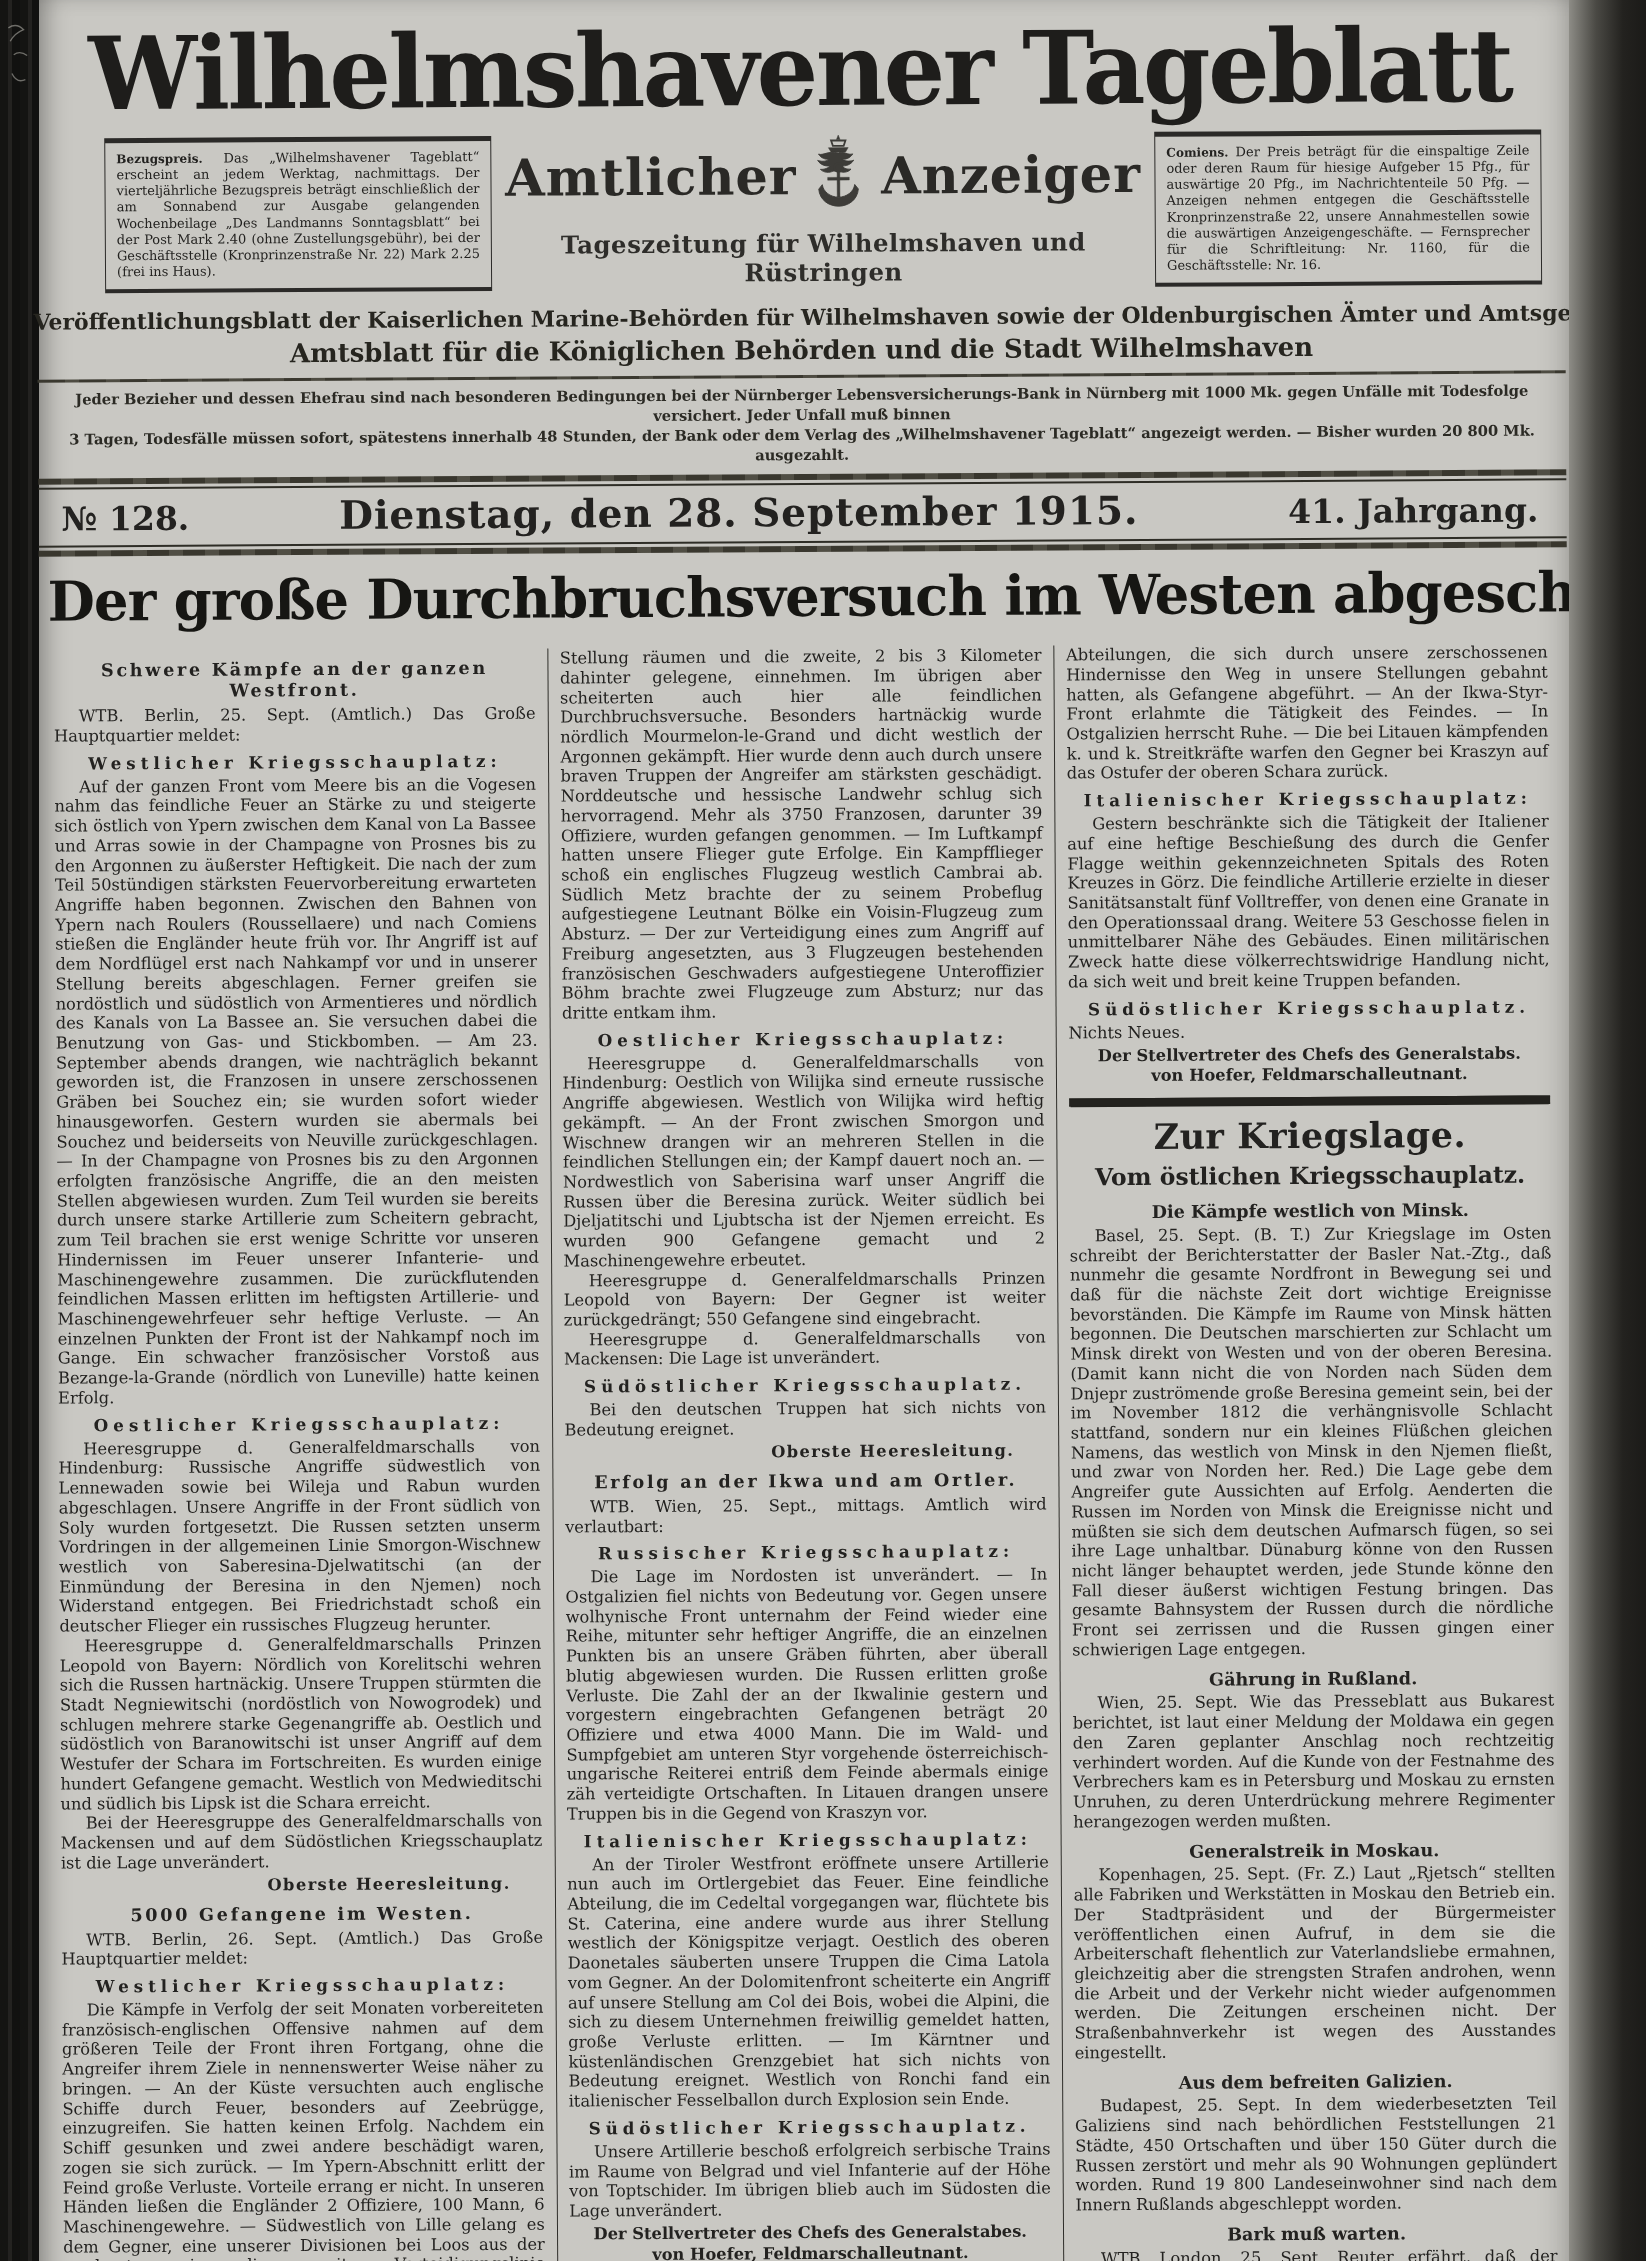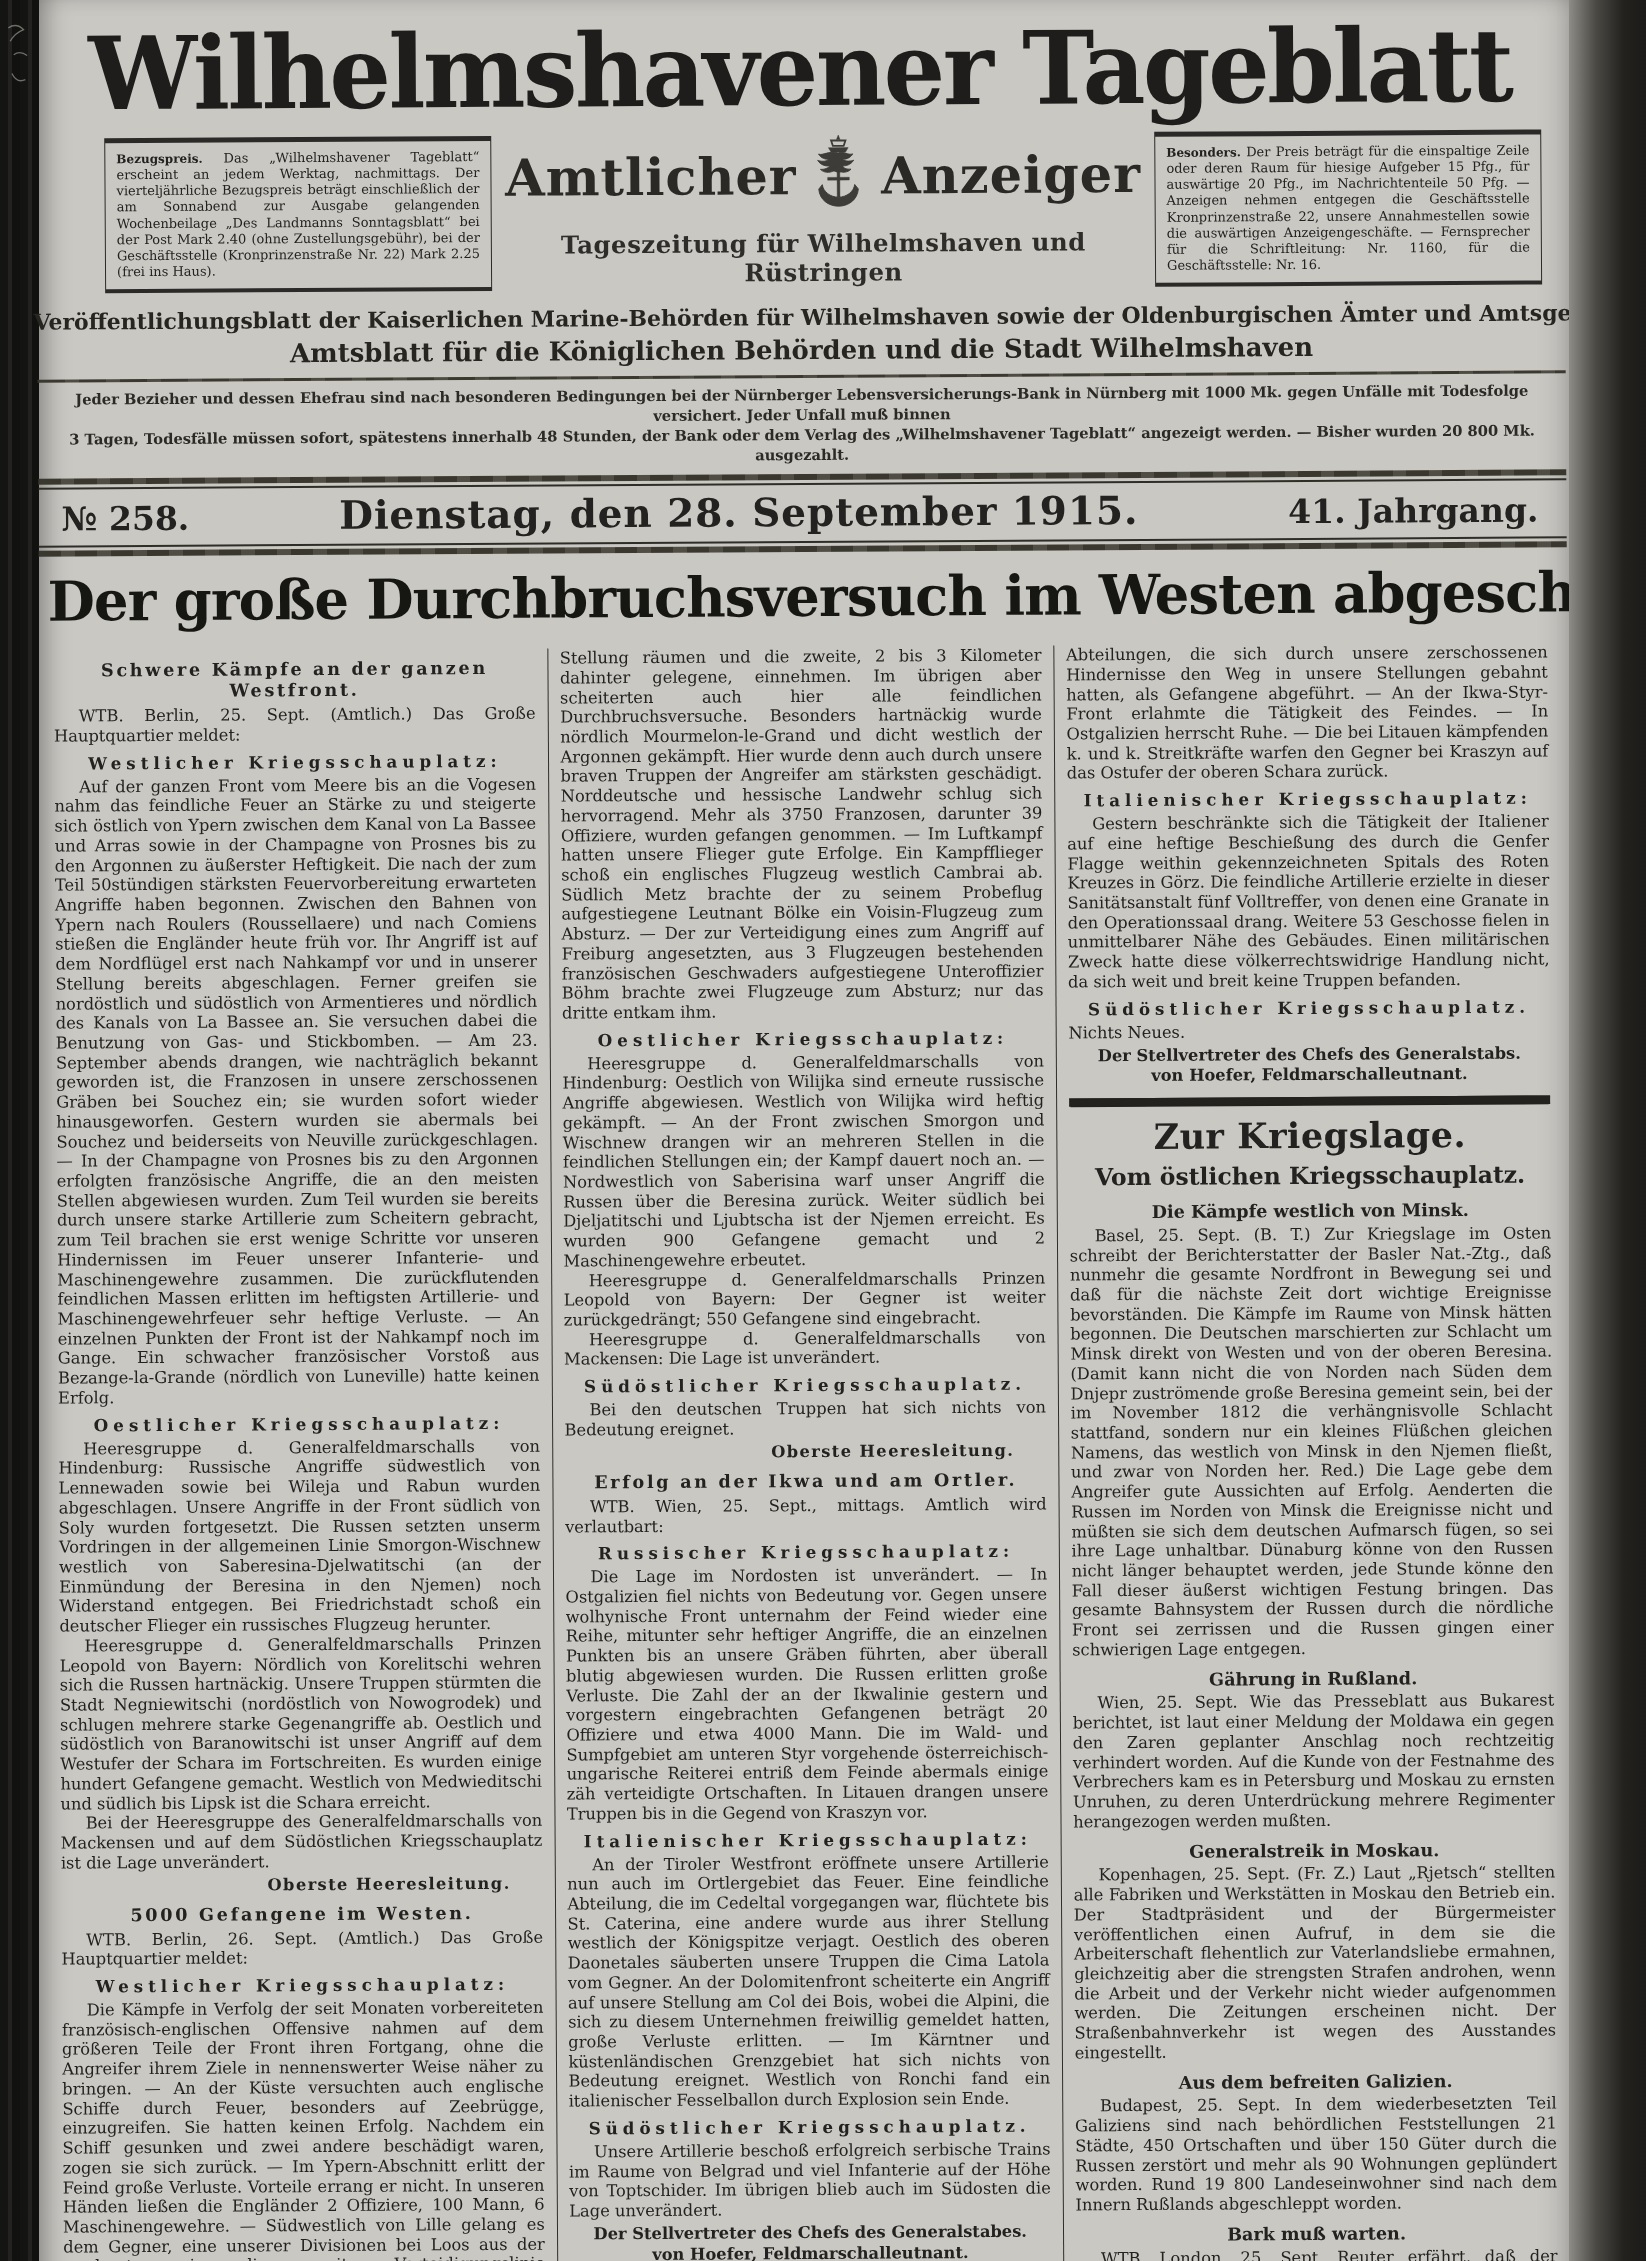--- a/index.html
+++ b/index.html
@@ -90,40 +90,40 @@
                 <path d="M57 82 h6 v58 h-6 z"></path>
                 <path d="M36 96 h48 v6 h-48 z"></path>
                 <path d="M60 140 c-18 0 -34 -12 -36 -28 l-8 10 c2 24 22 38 44 38 c22 0 42 -14 44 -38 l-8 -10 c-2 16 -18 28 -36 28 z" stroke-width="2"></path>
               </g>
             </svg>
             <span>Anzeiger</span>
           </div>
           <div class="tagesz">Tageszeitung für Wilhelmshaven und Rüstringen</div>
         </div>
         <div class="notice-box">
-          <span class="lead">Besonders.</span>
+          <span class="lead">Comiens.</span>
           <span>Der Preis beträgt für die einspaltige Zeile oder deren Raum für hiesige Aufgeber 15 Pfg., für auswärtige 20 Pfg., im Nachrichtenteile 50 Pfg. — Anzeigen nehmen entgegen die Geschäftsstelle Kronprinzenstraße 22, unsere Annahmestellen sowie die auswärtigen Anzeigengeschäfte. — Fernsprecher für die Schriftleitung: Nr. 1160, für die Geschäftsstelle: Nr. 16.</span>
         </div>
       </div>
 
       <div class="wideline1">Veröffentlichungsblatt der Kaiserlichen Marine-Behörden für Wilhelmshaven sowie der Oldenburgischen Ämter und Amtsgerichte Rüstringen und Jever</div>
       <div class="wideline2">Amtsblatt für die Königlichen Behörden und die Stadt Wilhelmshaven</div>
 
       <div class="rule r-med"></div>
 
       <div class="insurance">
         <div>Jeder Bezieher und dessen Ehefrau sind nach besonderen Bedingungen bei der Nürnberger Lebensversicherungs-Bank in Nürnberg mit 1000 Mk. gegen Unfälle mit Todesfolge versichert. Jeder Unfall muß binnen</div>
         <div>3 Tagen, Todesfälle müssen sofort, spätestens innerhalb 48 Stunden, der Bank oder dem Verlag des „Wilhelmshavener Tageblatt“ angezeigt werden. — Bisher wurden 20 800 Mk. ausgezahlt.</div>
       </div>
 
       <div class="rule r-thick" style="margin-top:9px"></div>
       <div class="rule r-thin" style="margin-top:2.7px"></div>
 
       <div class="issue-row">
-        <div class="issue-no">№ 258.</div>
+        <div class="issue-no">№ 128.</div>
         <div class="issue-date">Dienstag, den 28. September 1915.</div>
         <div class="issue-vol">41. Jahrgang.</div>
       </div>
 
       <div class="rule r-thin"></div>
       <div class="rule r-thick" style="margin-top:2.7px"></div>
 
       <div class="headline">Der große Durchbruchsversuch im Westen abgeschlagen</div>
 
       <div id="cols">

